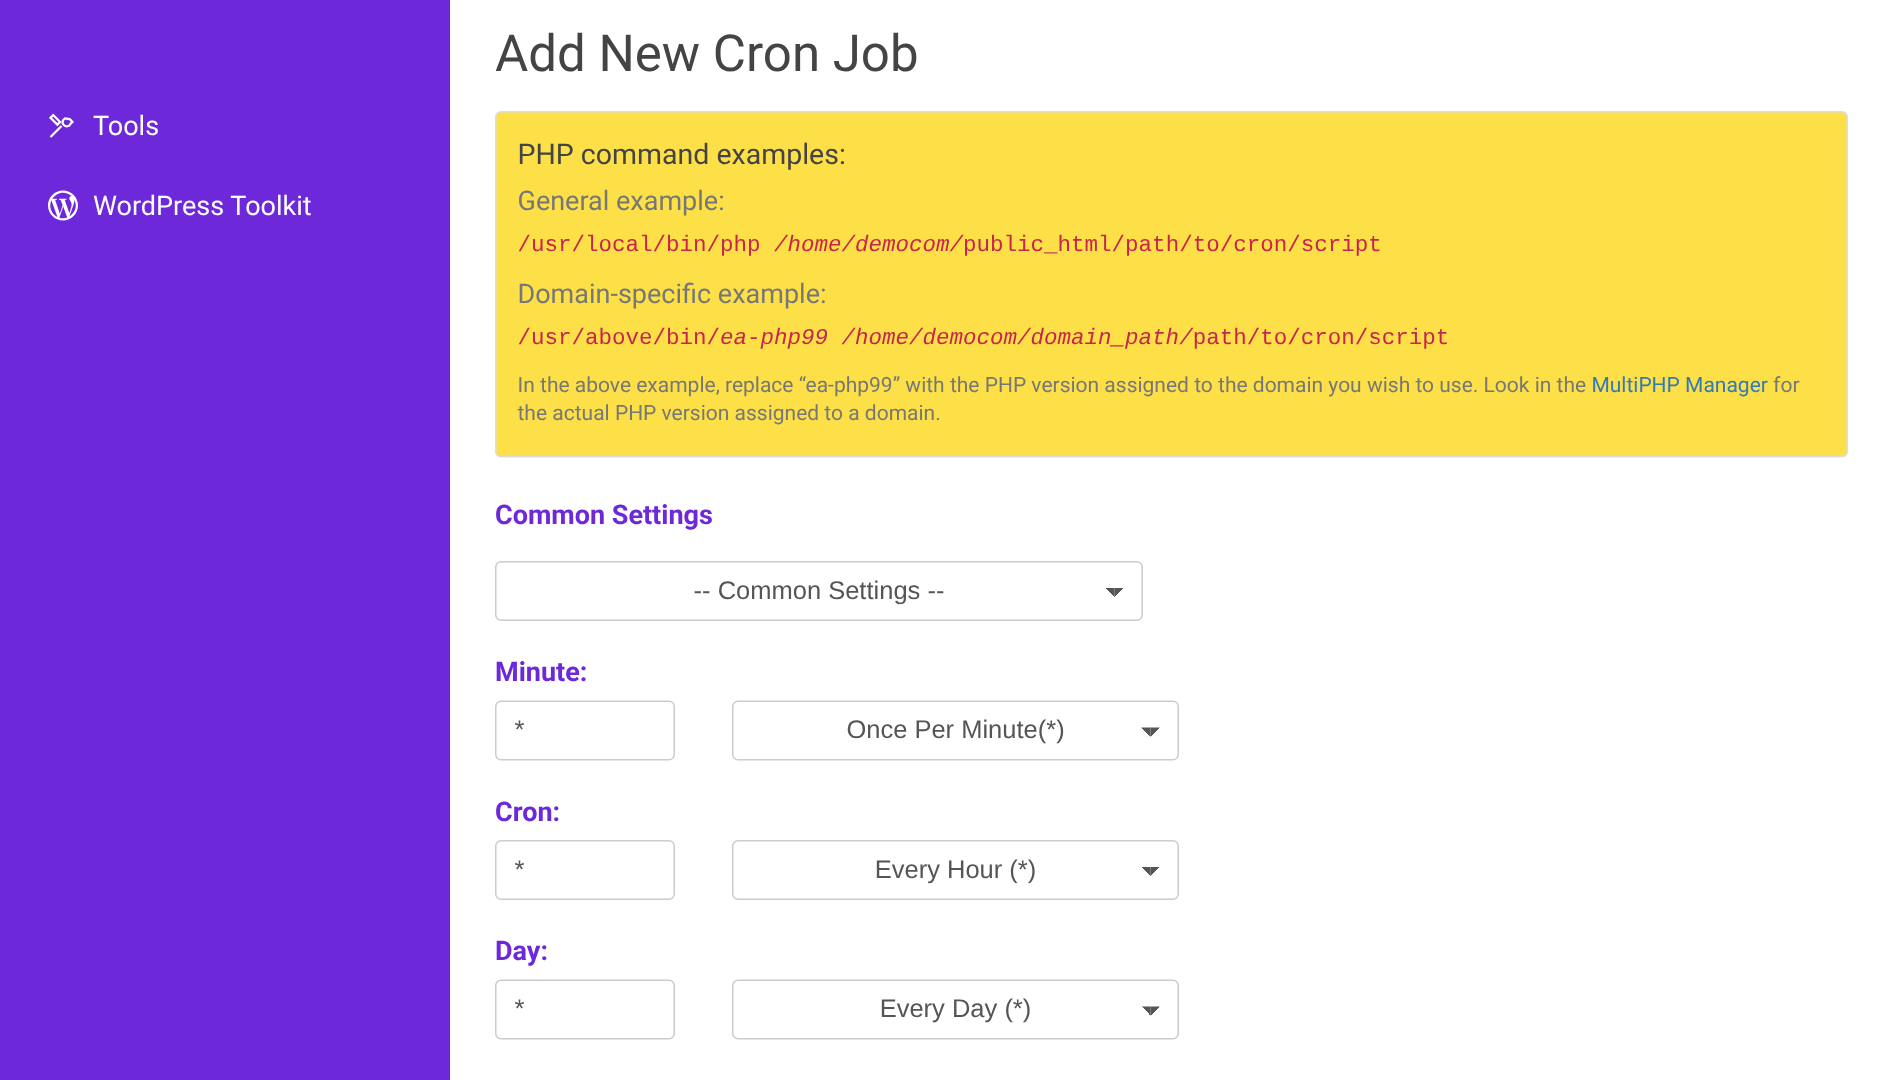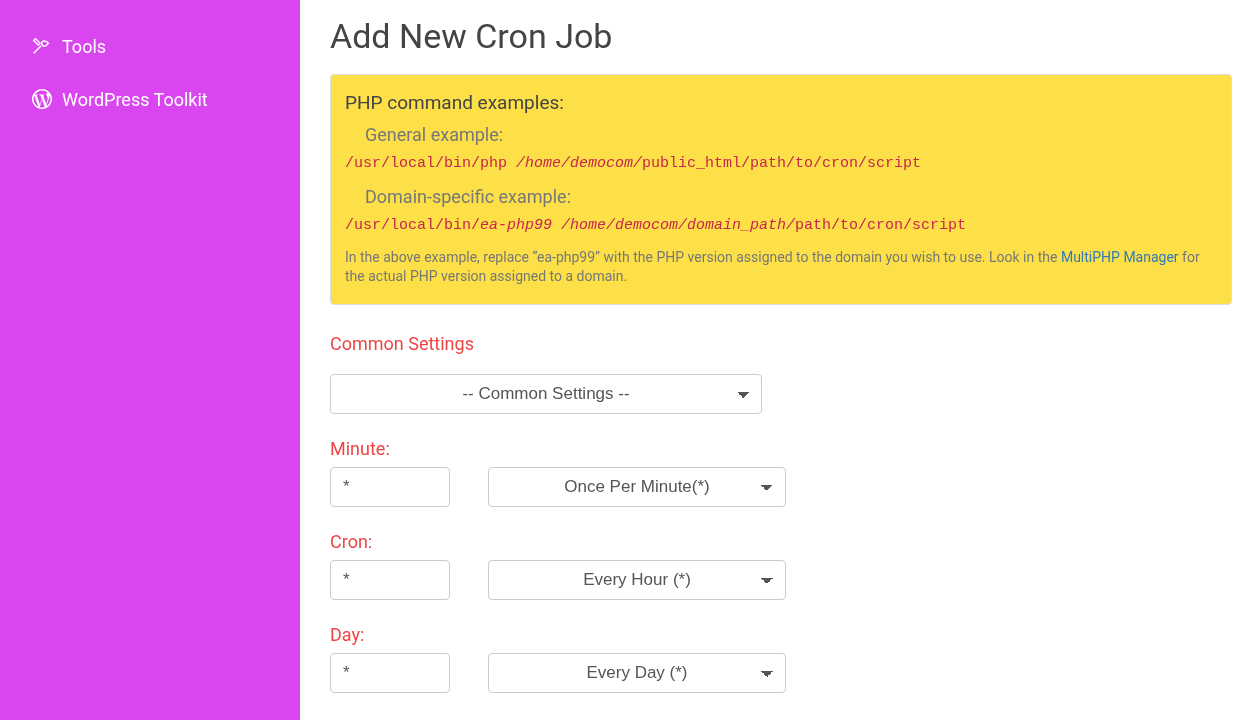--- a/index.html
+++ b/index.html
@@ -11,22 +11,22 @@
       font-family: -apple-system, BlinkMacSystemFont, "Segoe UI", Roboto, "Helvetica Neue", Arial, sans-serif;
       background: #ffffff;
       color: #333;
       display: flex;
       width: 1260px;
       height: 720px;
       overflow: hidden;
     }
     .sidebar {
       width: 300px;
-      background: #d946ef;
-      padding-top: 20px;
+      background: #6d28d9;
+      padding-top: 58px;
       flex-shrink: 0;
     }
     .sidebar-item {
       display: flex;
       align-items: center;
       padding: 15px 30px;
       color: #fff;
       cursor: pointer;
       font-size: 18px;
     }
@@ -69,21 +69,20 @@
     }
     .info-heading {
       font-size: 19px;
       color: #444;
       margin-bottom: 10px;
     }
     .info-subheading {
       font-size: 18px;
       color: #777;
       margin-bottom: 10px;
-      margin-left: 20px;
     }
     .code-line {
       font-family: "Courier New", Courier, monospace;
       font-size: 15px;
       color: #c7254e;
       margin: 4px 0 14px 0;
       white-space: nowrap;
     }
     .code-italic {
       font-style: italic;
@@ -92,22 +91,22 @@
       font-size: 14px;
       color: #777;
       line-height: 1.35;
     }
     .info-text a {
       color: #337ab7;
       text-decoration: none;
     }
     .field-label {
       font-size: 18px;
-      color: #ef4444;
-      font-weight: 400;
+      color: #6d28d9;
+      font-weight: 700;
       margin-bottom: 8px;
       display: block;
     }
     .form-row {
       margin-bottom: 24px;
     }
     .form-row-inline {
       display: flex;
       gap: 38px;
       align-items: flex-start;
@@ -180,21 +179,21 @@
 </div>
 
 <div class="main">
   <h1 class="page-title">Add New Cron Job</h1>
 
   <div class="info-box">
     <div class="info-heading">PHP command examples:</div>
     <div class="info-subheading">General example:</div>
     <div class="code-line"><span>/usr/local/bin/php </span><span class="code-italic">/home/democom/</span><span>public_html/path/to/cron/script</span></div>
     <div class="info-subheading">Domain-specific example:</div>
-    <div class="code-line"><span>/usr/local/bin/</span><span class="code-italic">ea-php99 </span><span class="code-italic">/home/democom/domain_path/</span><span>path/to/cron/script</span></div>
+    <div class="code-line"><span>/usr/above/bin/</span><span class="code-italic">ea-php99 </span><span class="code-italic">/home/democom/domain_path/</span><span>path/to/cron/script</span></div>
     <div class="info-text"><span>In the above example, replace “ea-php99” with the PHP version assigned to the domain you wish to use. Look in the </span><a href="#">MultiPHP Manager</a><span> for the actual PHP version assigned to a domain.</span></div>
   </div>
 
   <div class="form-row">
     <label class="field-label">Common Settings</label>
     <select class="select-wide">
       <option>-- Common Settings --</option>
     </select>
   </div>
 

